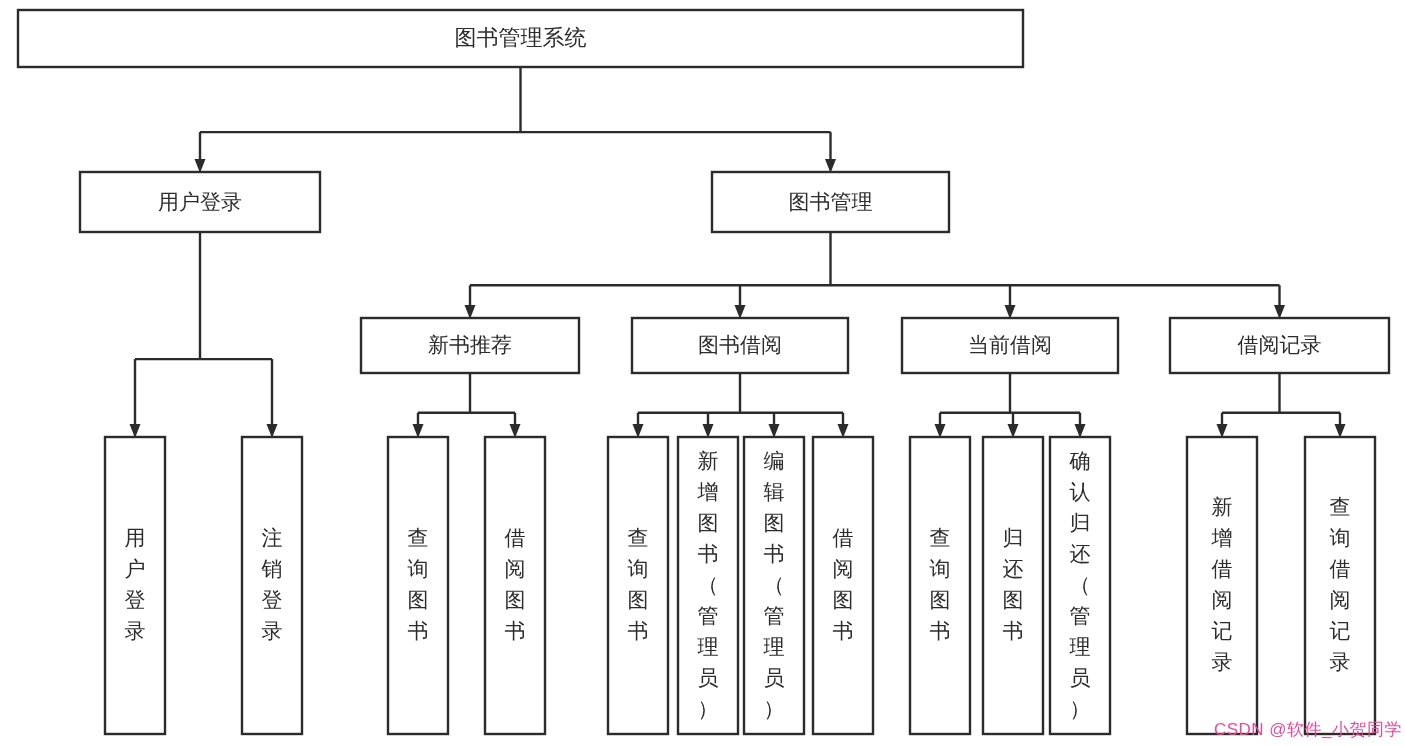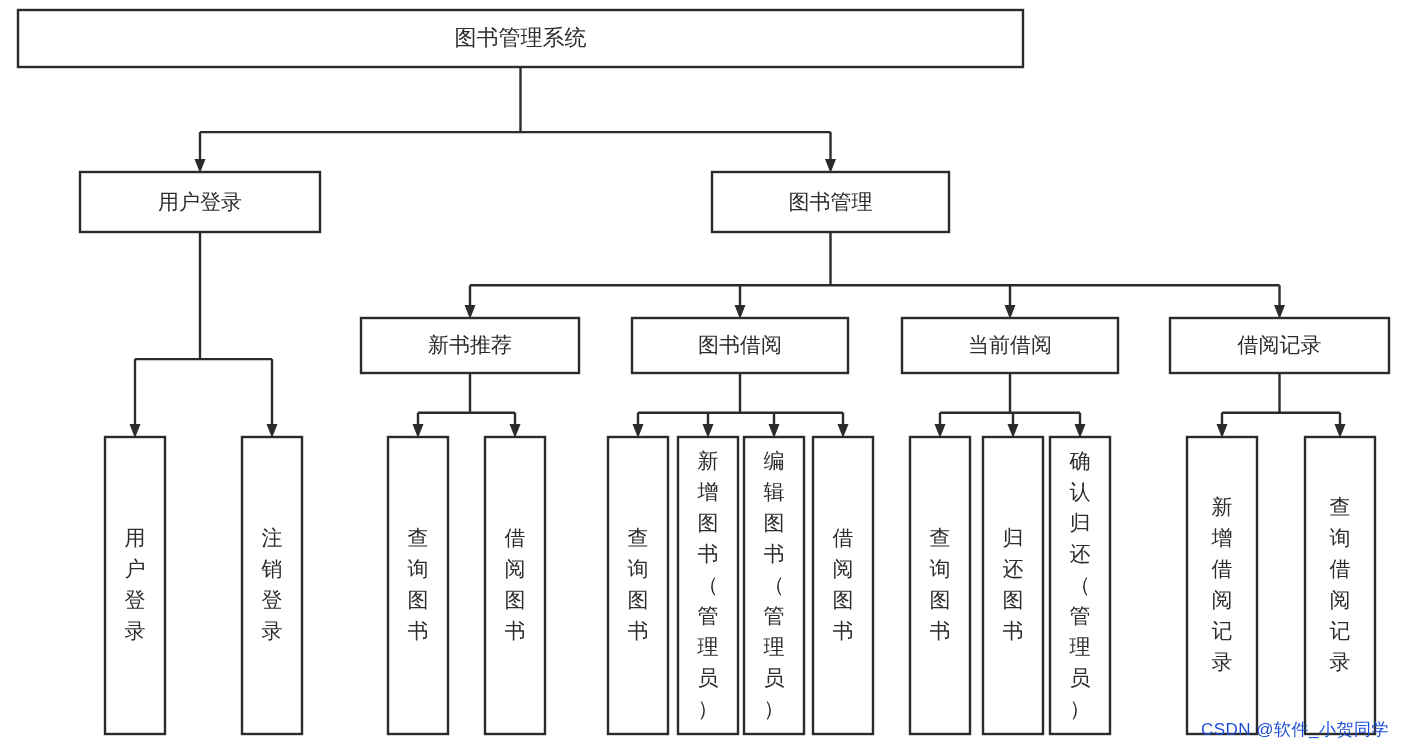--- a/index.html
+++ b/index.html
@@ -50,25 +50,25 @@
   }
   .node-label.vertical {
     font-size: 21px;
     text-anchor: middle;
   }
   .title-label {
     font-size: 22px;
   }
   .watermark {
     position: absolute;
-    right: 16px;
+    right: 3px;
     bottom: 6px;
     font-family: "Liberation Sans", "DejaVu Sans", sans-serif;
     font-size: 17px;
-    color: #1d4ed8;
+    color: #ec4899;
     letter-spacing: 0.5px;
     white-space: nowrap;
     user-select: none;
   }
 </style>
 </head>
 <body>
 
 <div id="diagram-root">
   <svg class="flow" viewBox="0 0 1405 747">

